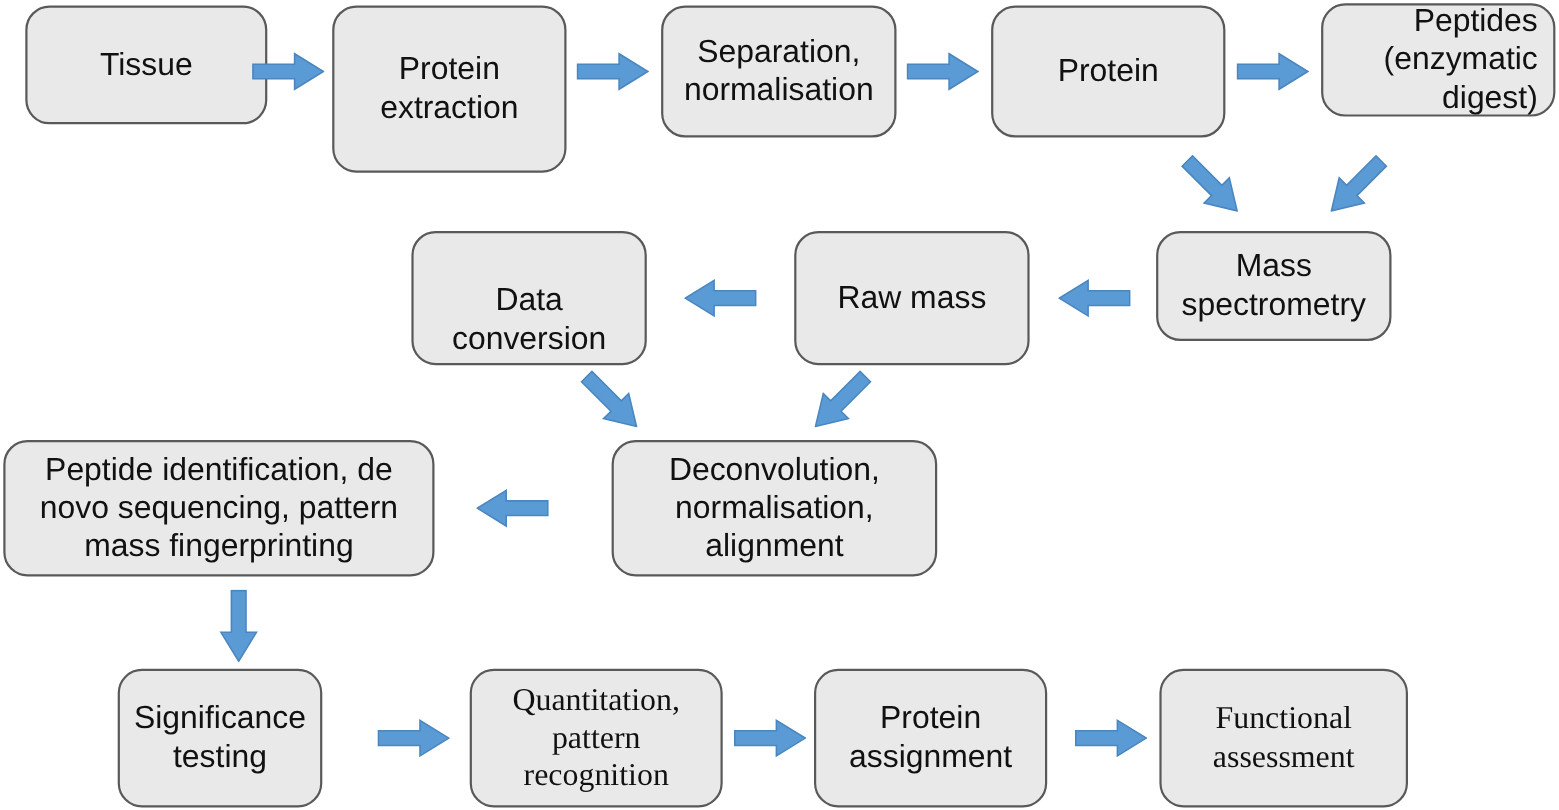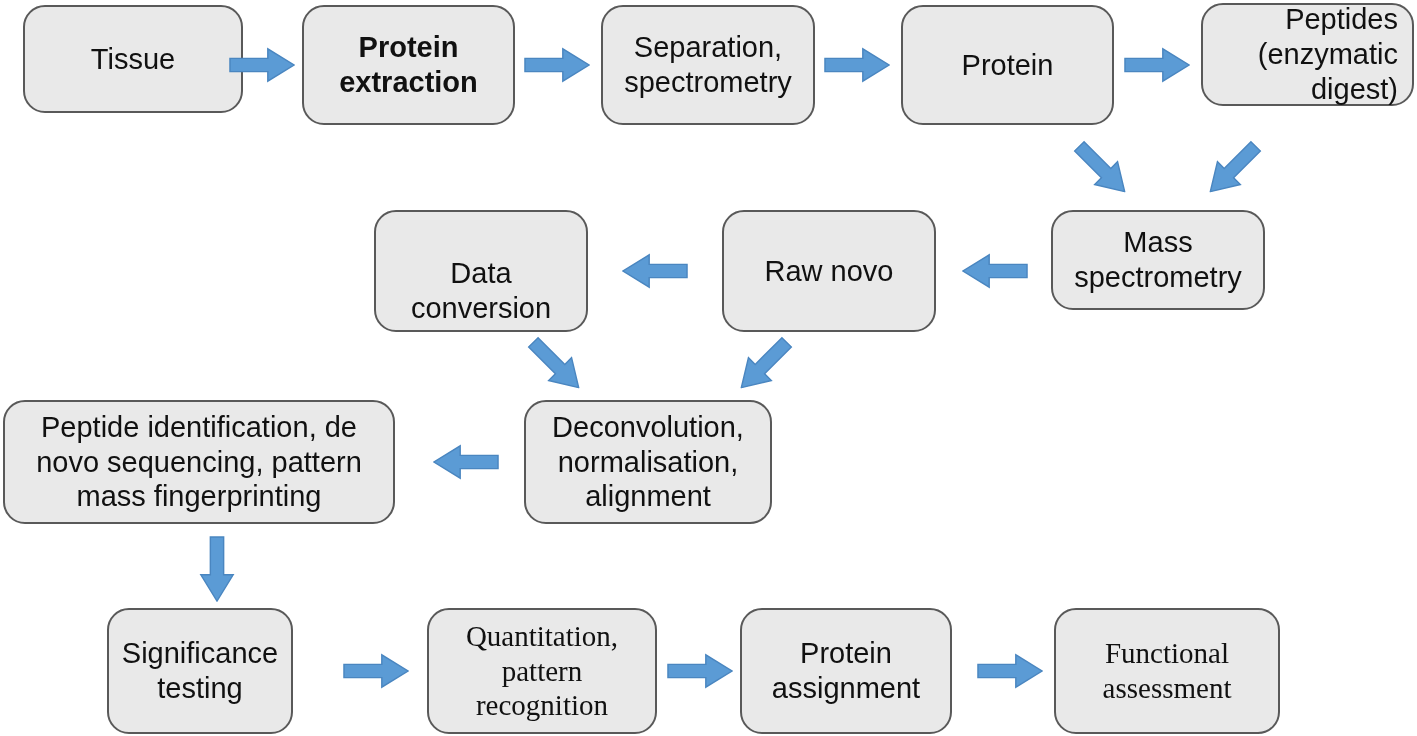--- a/index.html
+++ b/index.html
@@ -51,31 +51,31 @@
 
   <div class="node" style="left:3px; top:5px; width:220px; height:108px;margin-left:20px;">
     <span class="node-label">Tissue</span>
   </div>
   <div class="arrow right" style="left:229px; top:46px;">
       <svg viewBox="0 0 68 40" preserveAspectRatio="none">
         <polygon points="1,13 40,13 40,3 67,20 40,37 40,27 1,27" fill="#5b9bd5" stroke="#4a86c0" stroke-width="1.5"></polygon>
       </svg>
     </div>
 
-  <div class="node" style="left:302px; top:5px; width:213px; height:120px;font-weight:bold;">
+  <div class="node" style="left:302px; top:5px; width:213px; height:152px;">
     <span class="node-label">Protein extraction</span>
   </div>
   <div class="arrow right" style="left:524px; top:46px;">
       <svg viewBox="0 0 68 40" preserveAspectRatio="none">
         <polygon points="1,13 40,13 40,3 67,20 40,37 40,27 1,27" fill="#5b9bd5" stroke="#4a86c0" stroke-width="1.5"></polygon>
       </svg>
     </div>
 
   <div class="node" style="left:601px; top:5px; width:214px; height:120px;">
-    <span class="node-label">Separation, spectrometry</span>
+    <span class="node-label">Separation, normalisation</span>
   </div>
   <div class="arrow right" style="left:824px; top:46px;">
       <svg viewBox="0 0 68 40" preserveAspectRatio="none">
         <polygon points="1,13 40,13 40,3 67,20 40,37 40,27 1,27" fill="#5b9bd5" stroke="#4a86c0" stroke-width="1.5"></polygon>
       </svg>
     </div>
 
   <div class="node" style="left:901px; top:5px; width:213px; height:120px;">
     <span class="node-label">Protein</span>
   </div>
@@ -103,21 +103,21 @@
   <div class="node" style="left:374px; top:210px; width:214px; height:122px;align-items:flex-end;">
     <span class="node-label">Data conversion</span>
   </div>
   <div class="arrow left" style="left:622px; top:252px;">
       <svg viewBox="0 0 68 40" preserveAspectRatio="none">
         <polygon points="1,13 40,13 40,3 67,20 40,37 40,27 1,27" fill="#5b9bd5" stroke="#4a86c0" stroke-width="1.5"></polygon>
       </svg>
     </div>
 
   <div class="node" style="left:722px; top:210px; width:214px; height:122px;">
-    <span class="node-label">Raw novo</span>
+    <span class="node-label">Raw mass</span>
   </div>
   <div class="arrow left" style="left:962px; top:252px;">
       <svg viewBox="0 0 68 40" preserveAspectRatio="none">
         <polygon points="1,13 40,13 40,3 67,20 40,37 40,27 1,27" fill="#5b9bd5" stroke="#4a86c0" stroke-width="1.5"></polygon>
       </svg>
     </div>
 
   <div class="node" style="left:1051px; top:210px; width:214px; height:100px;">
     <span class="node-label">Mass spectrometry</span>
   </div>
@@ -135,21 +135,21 @@
 
   <div class="node" style="left:3px; top:400px; width:392px; height:124px;">
     <span class="node-label">Peptide identification, de novo sequencing, pattern mass fingerprinting</span>
   </div>
   <div class="arrow left" style="left:433px; top:443px;">
       <svg viewBox="0 0 68 40" preserveAspectRatio="none">
         <polygon points="1,13 40,13 40,3 67,20 40,37 40,27 1,27" fill="#5b9bd5" stroke="#4a86c0" stroke-width="1.5"></polygon>
       </svg>
     </div>
 
-  <div class="node" style="left:524px; top:400px; width:248px; height:124px;">
+  <div class="node" style="left:556px; top:400px; width:296px; height:124px;">
     <span class="node-label">Deconvolution, normalisation, alignment</span>
   </div>
 
   <div class="arrow down" style="left:184px; top:550px;">
       <svg viewBox="0 0 68 40" preserveAspectRatio="none">
         <polygon points="1,13 40,13 40,3 67,20 40,37 40,27 1,27" fill="#5b9bd5" stroke="#4a86c0" stroke-width="1.5"></polygon>
       </svg>
     </div>
 
   <div class="node" style="left:107px; top:608px; width:186px; height:126px;">

